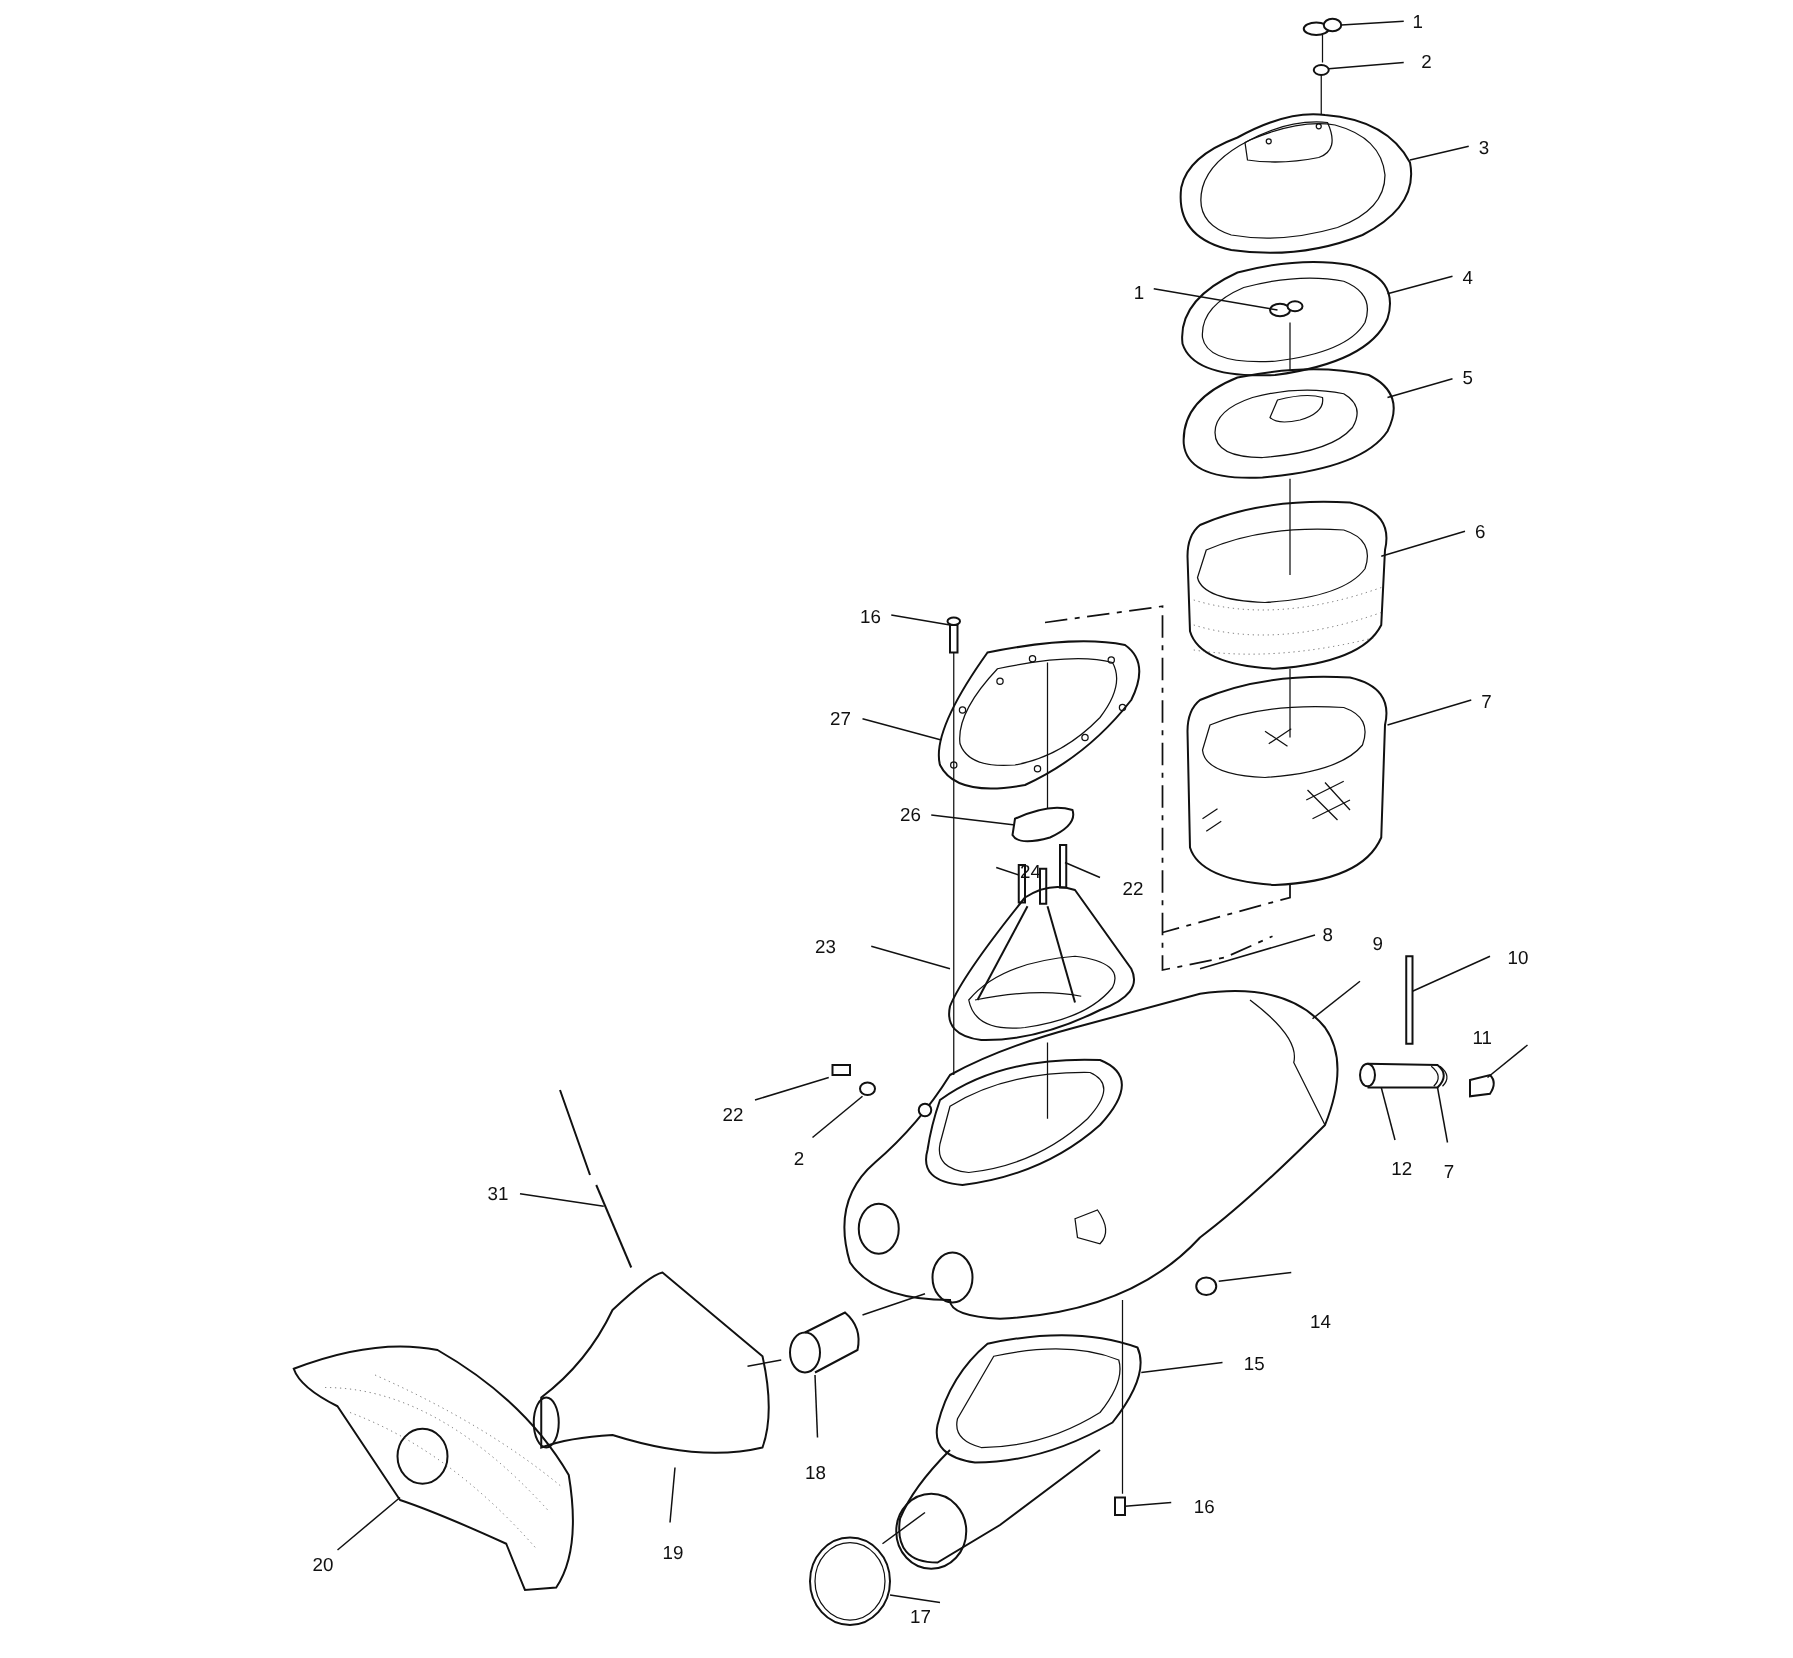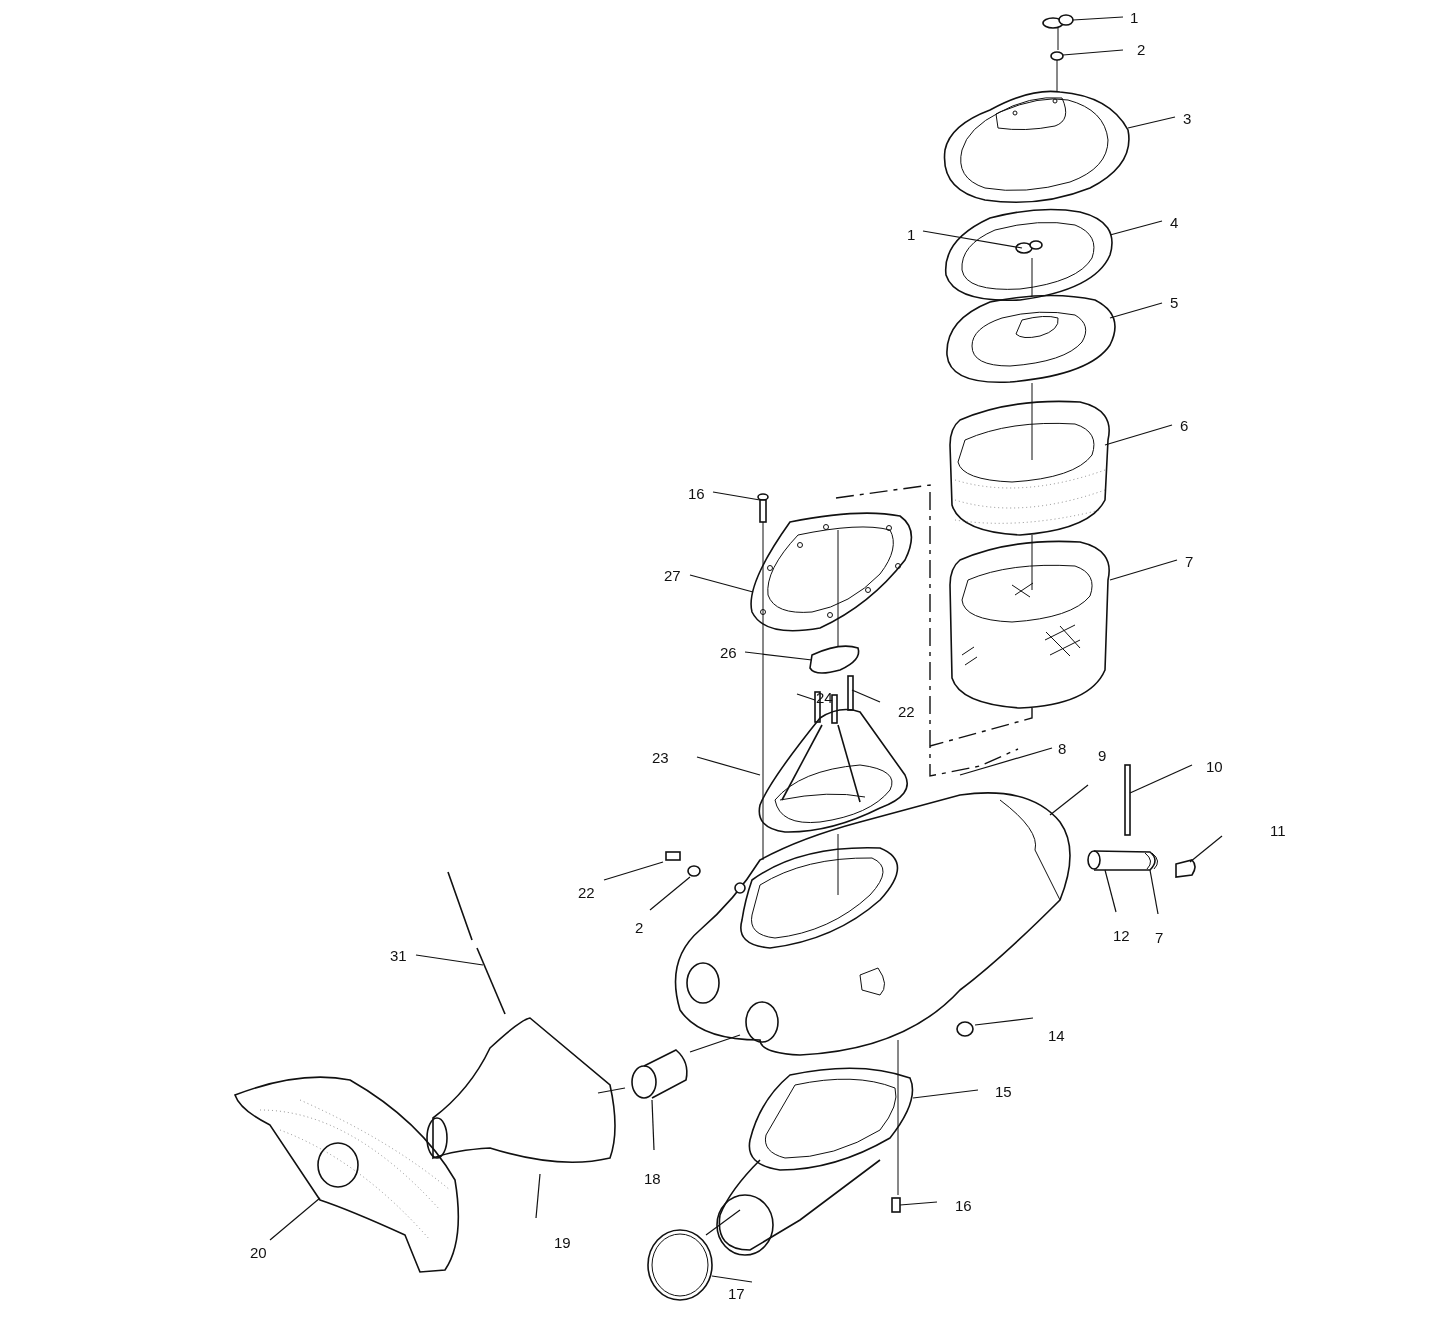--- a/index.html
+++ b/index.html
@@ -212,26 +212,26 @@
 <span class="lbl" style="left:1185px;top:554px">7</span>
 <span class="lbl" style="left:688px;top:486px">16</span>
 <span class="lbl" style="left:664px;top:568px">27</span>
 <span class="lbl" style="left:720px;top:645px">26</span>
 <span class="lbl" style="left:816px;top:690px">24</span>
 <span class="lbl" style="left:898px;top:704px">22</span>
 <span class="lbl" style="left:652px;top:750px">23</span>
 <span class="lbl" style="left:1058px;top:741px">8</span>
 <span class="lbl" style="left:1098px;top:748px">9</span>
 <span class="lbl" style="left:1206px;top:759px">10</span>
-<span class="lbl" style="left:1270px;top:823px">11</span>
+<span class="lbl" style="left:1178px;top:823px">11</span>
 <span class="lbl" style="left:578px;top:885px">22</span>
 <span class="lbl" style="left:635px;top:920px">2</span>
 <span class="lbl" style="left:1113px;top:928px">12</span>
 <span class="lbl" style="left:1155px;top:930px">7</span>
 <span class="lbl" style="left:390px;top:948px">31</span>
-<span class="lbl" style="left:1048px;top:1028px">14</span>
+<span class="lbl" style="left:1048px;top:1050px">14</span>
 <span class="lbl" style="left:995px;top:1084px">15</span>
 <span class="lbl" style="left:644px;top:1171px">18</span>
 <span class="lbl" style="left:955px;top:1198px">16</span>
-<span class="lbl" style="left:554px;top:1235px">19</span>
+<span class="lbl" style="left:530px;top:1235px">19</span>
 <span class="lbl" style="left:250px;top:1245px">20</span>
 <span class="lbl" style="left:728px;top:1286px">17</span>
 </div>
 
 </body></html>

